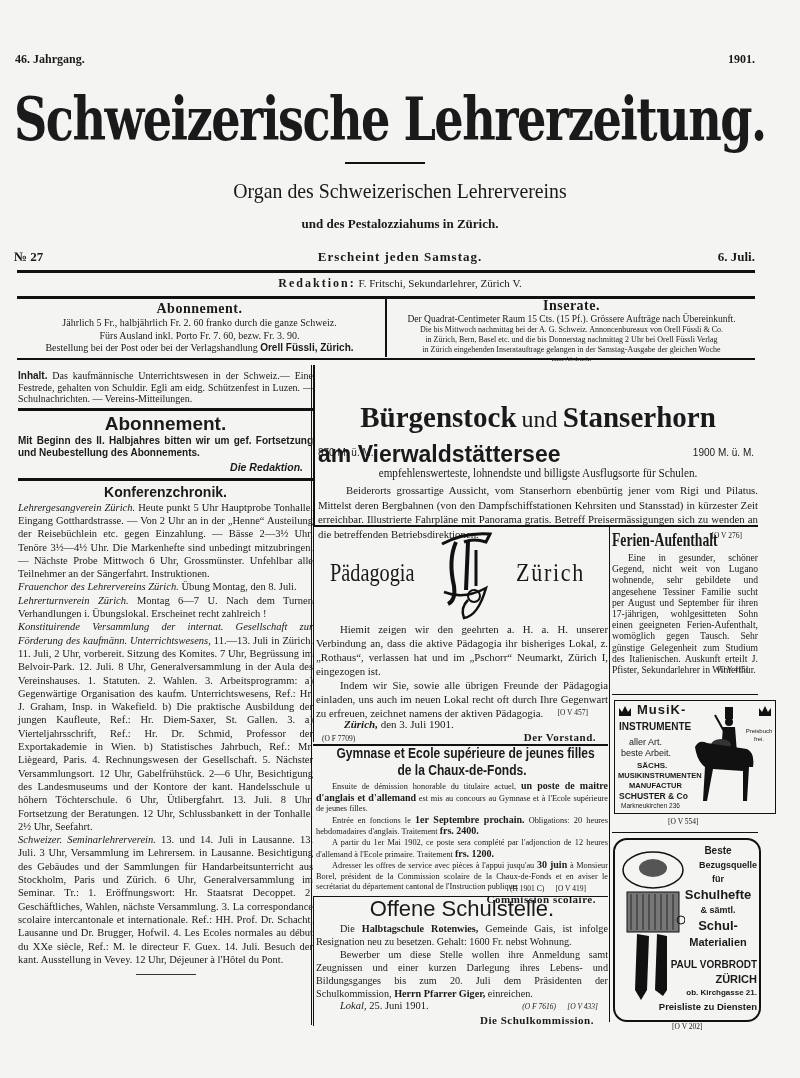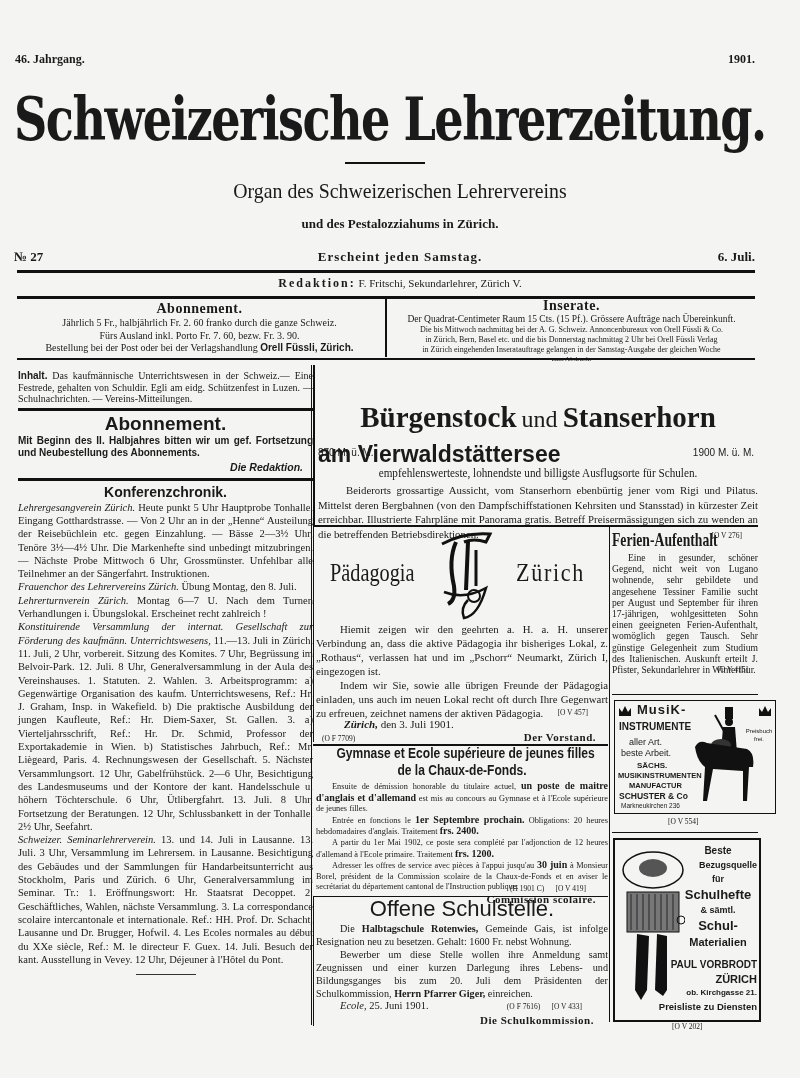--- a/index.html
+++ b/index.html
@@ -24,21 +24,21 @@
   
   .box-title{font-weight:bold;font-size:14px;text-align:center;letter-spacing:0.5px;}
   .small{font-size:10px;line-height:12.5px;}
   .tiny{font-size:8px;line-height:10px;}
   p{margin:0;}
   .col-left{left:18px;top:370px;width:295px;font-size:10.5px;line-height:16.2px;text-align:justify;}
   .col-left .ital{font-style:italic;margin-top:44px;}
   .bigsans{font-family:"Liberation Sans",sans-serif;font-weight:bold;}
   .ad{font-size:10.5px;line-height:15px;text-align:justify;}
   .ref{font-size:7.5px;}
-  .illus{position:absolute;border:2px solid #111;border-radius:0;background:#f4f4f2;}
+  .illus{position:absolute;border:2px solid #111;border-radius:14px;background:#f4f4f2;}
 </style>
 </head>
 <body>
 
 <div class="page">
 
   <div class="abs top-left serif">46. Jahrgang.</div>
   <div class="abs top-right serif">1901.</div>
   <div class="abs masthead">Schweizerische Lehrerzeitung.</div>
   <div class="hr" style="left:345px;top:162px;width:80px;height:2px;"></div>
@@ -187,22 +187,22 @@
   <div class="hr" style="left:313px;top:896px;width:295px;height:1px;"></div>
 
   <div class="vr" style="left:313px;top:896px;width:1px;height:130px;"></div>
   <div class="abs" style="left:316px;top:896px;width:292px;">
     <div class="sans" style="text-align:center;font-size:22px;line-height:26px;">Offene Schulstelle.</div>
     <div class="serif" style="font-size:10.2px;line-height:13px;text-align:justify;">
       <p style="text-indent:24px;"><span>Die</span> <b>Halbtagschule Rotenwies,</b> <span>Gemeinde Gais, ist infolge Resignation neu zu besetzen. Gehalt: 1600 Fr. nebst Wohnung.</span></p>
       <p style="text-indent:24px;"><span>Bewerber um diese Stelle wollen ihre Anmeldung samt Zeugnissen und einer kurzen Darlegung ihres Lebens- und Bildungsganges bis zum 20. Juli dem Präsidenten der Schulkommission,</span> <b>Herrn Pfarrer Giger,</b> <span>einreichen.</span></p>
     </div>
     <div style="position:relative;height:13px;">
-      <span class="abs serif" style="left:24px;top:0;font-size:10.5px;"><i>Ecole,</i> <span>25. Juni 1901.</span></span>
-      <span class="abs ref serif" style="right:26px;top:2px;white-space:pre;">(O F 7616)      [O V 433]</span>
+      <span class="abs serif" style="left:24px;top:0;font-size:10.5px;"><i>Lokal,</i> <span>25. Juni 1901.</span></span>
+      <span class="abs ref serif" style="right:10px;top:2px;white-space:pre;font-style:italic;">(O F 7616)      [O V 433]</span>
     </div>
     <div class="serif" style="text-align:right;padding-right:14px;font-size:11px;font-weight:bold;letter-spacing:0.5px;line-height:14px;">Die Schulkommission.</div>
   </div>
 
   <div class="illus" style="left:613px;top:838px;width:144px;height:180px;">
     <svg class="abs" style="left:4px;top:10px;" width="66" height="166" viewBox="0 0 66 166">
       <ellipse cx="34" cy="20" rx="30" ry="18" fill="none" stroke="#111" stroke-width="1.5"></ellipse>
       <ellipse cx="34" cy="18" rx="14" ry="9" fill="#555"></ellipse>
       <rect x="8" y="42" width="52" height="40" fill="#777" stroke="#111" stroke-width="1"></rect>
       <path d="M12 44 L12 80 M18 44 L18 80 M24 44 L24 80 M30 44 L30 80 M36 44 L36 80 M42 44 L42 80 M48 44 L48 80 M54 44 L54 80" stroke="#111" stroke-width="0.8"></path>

